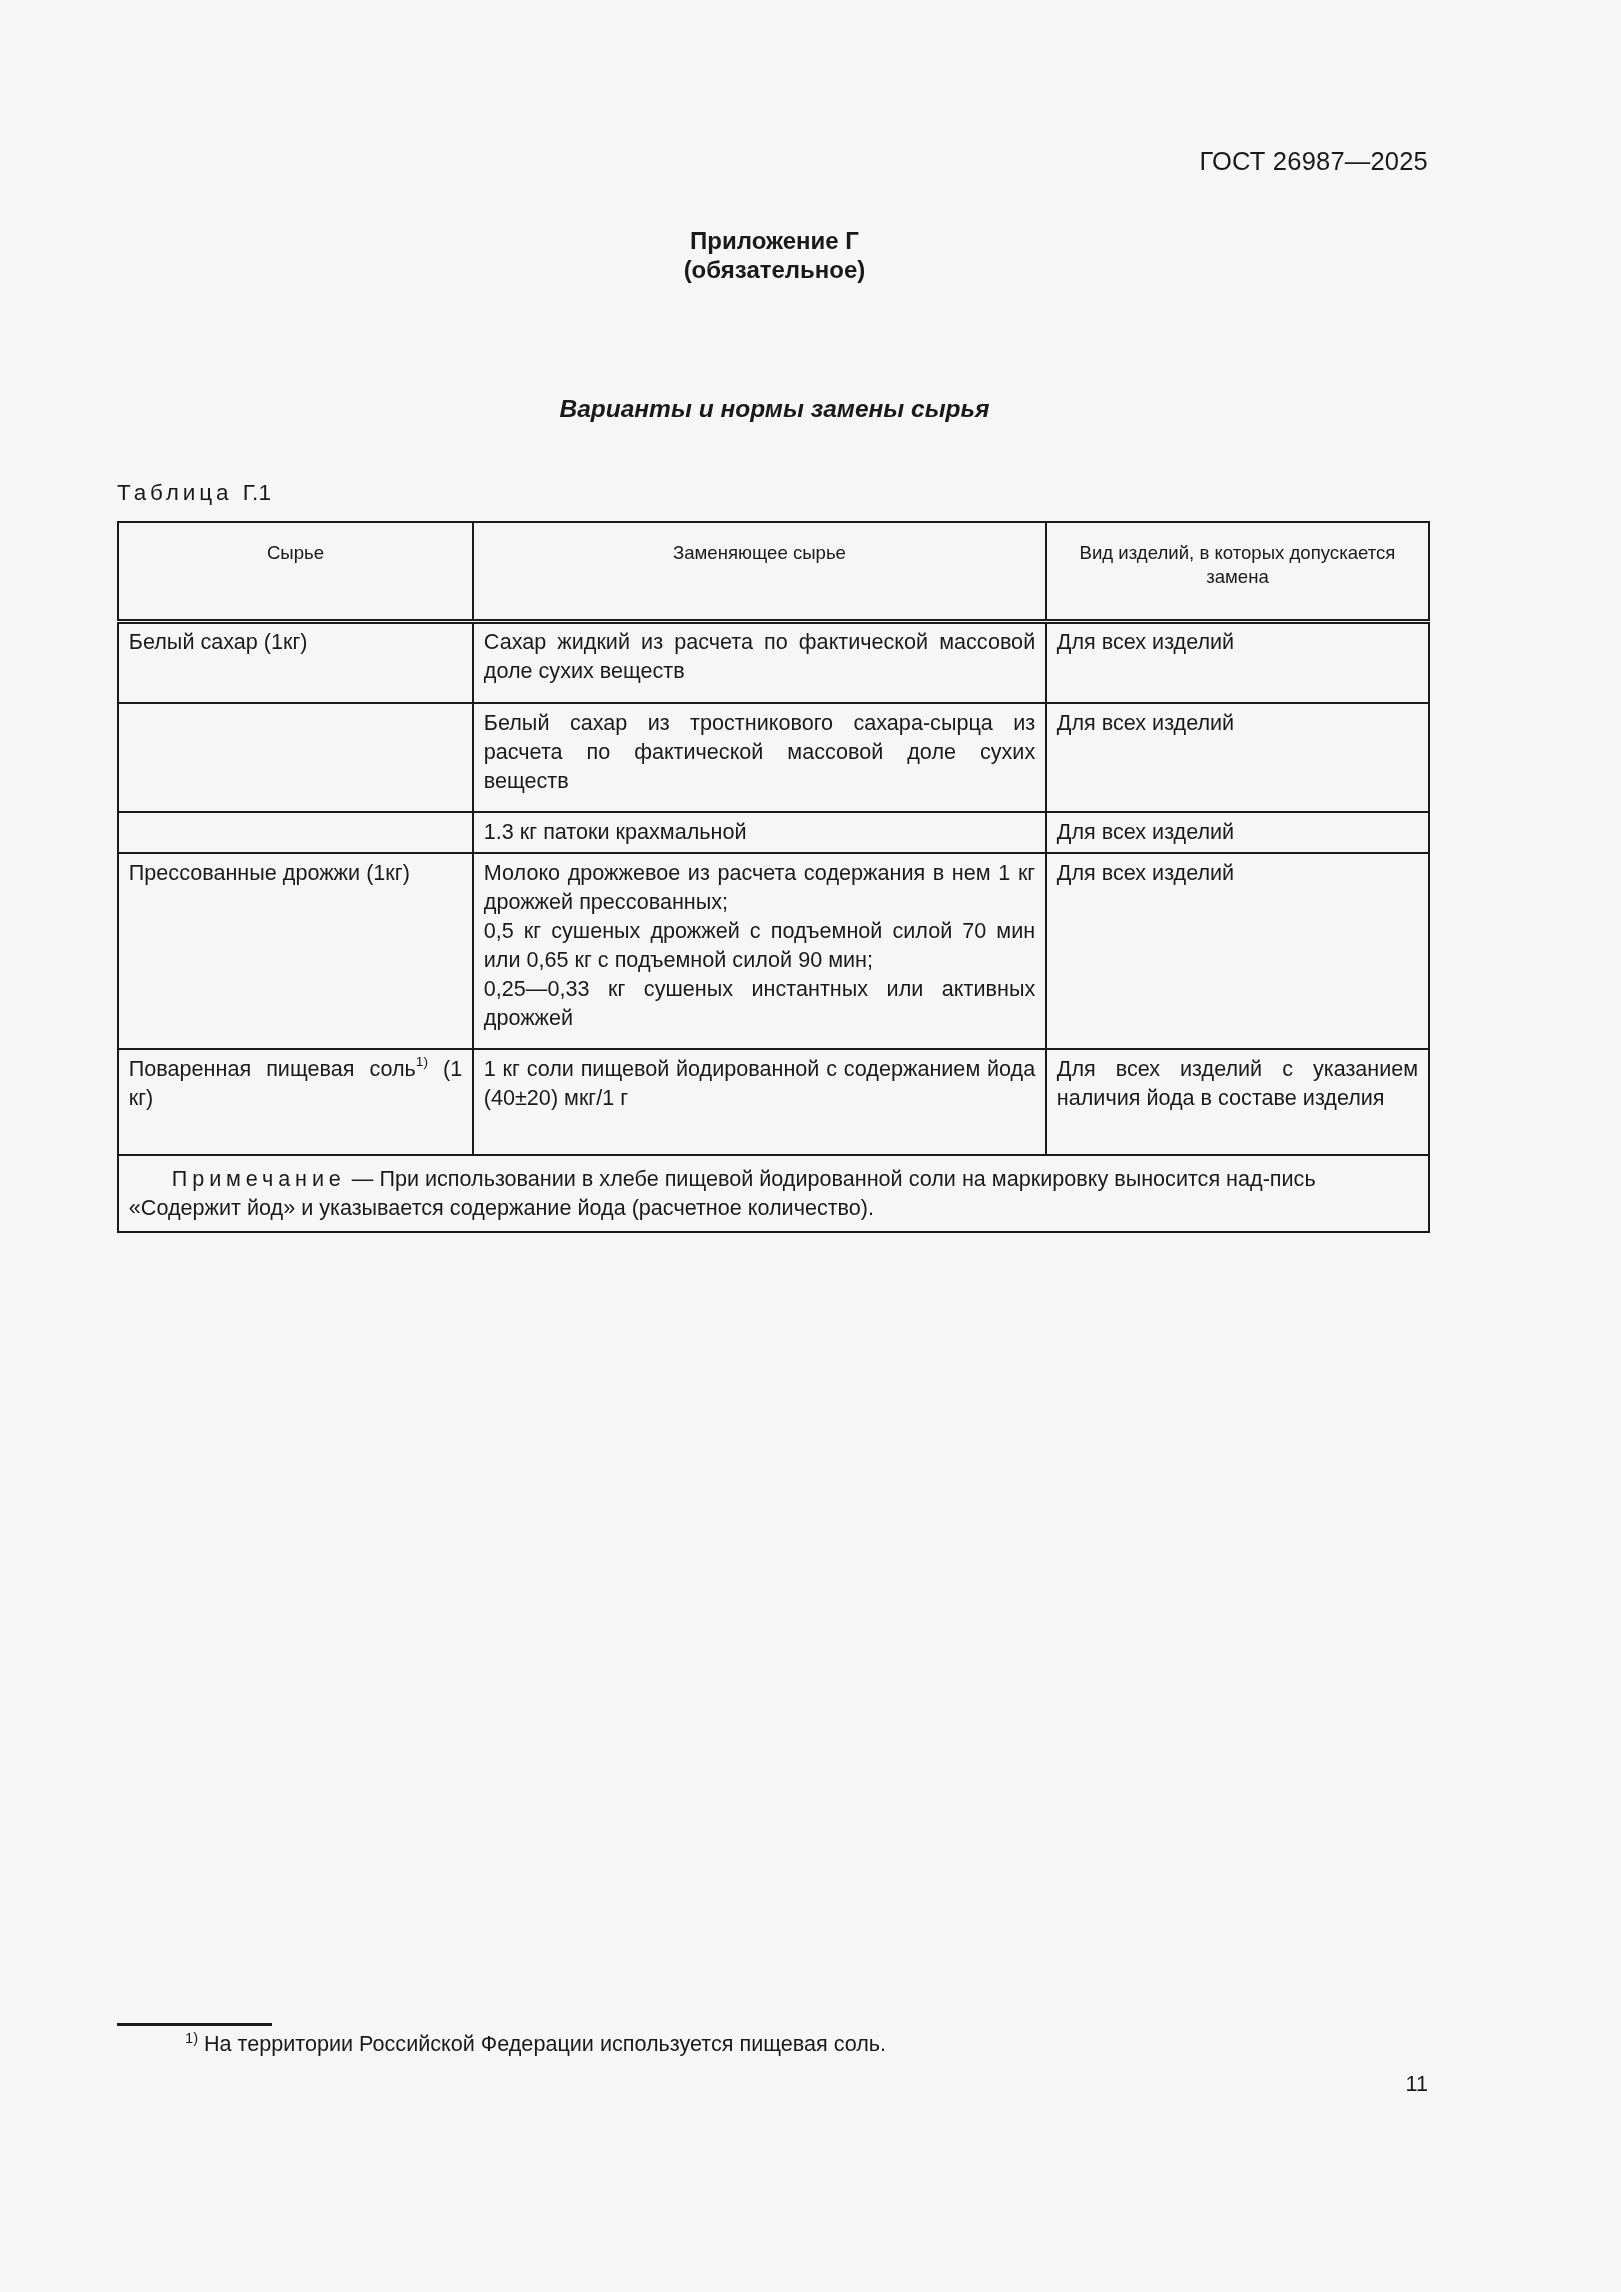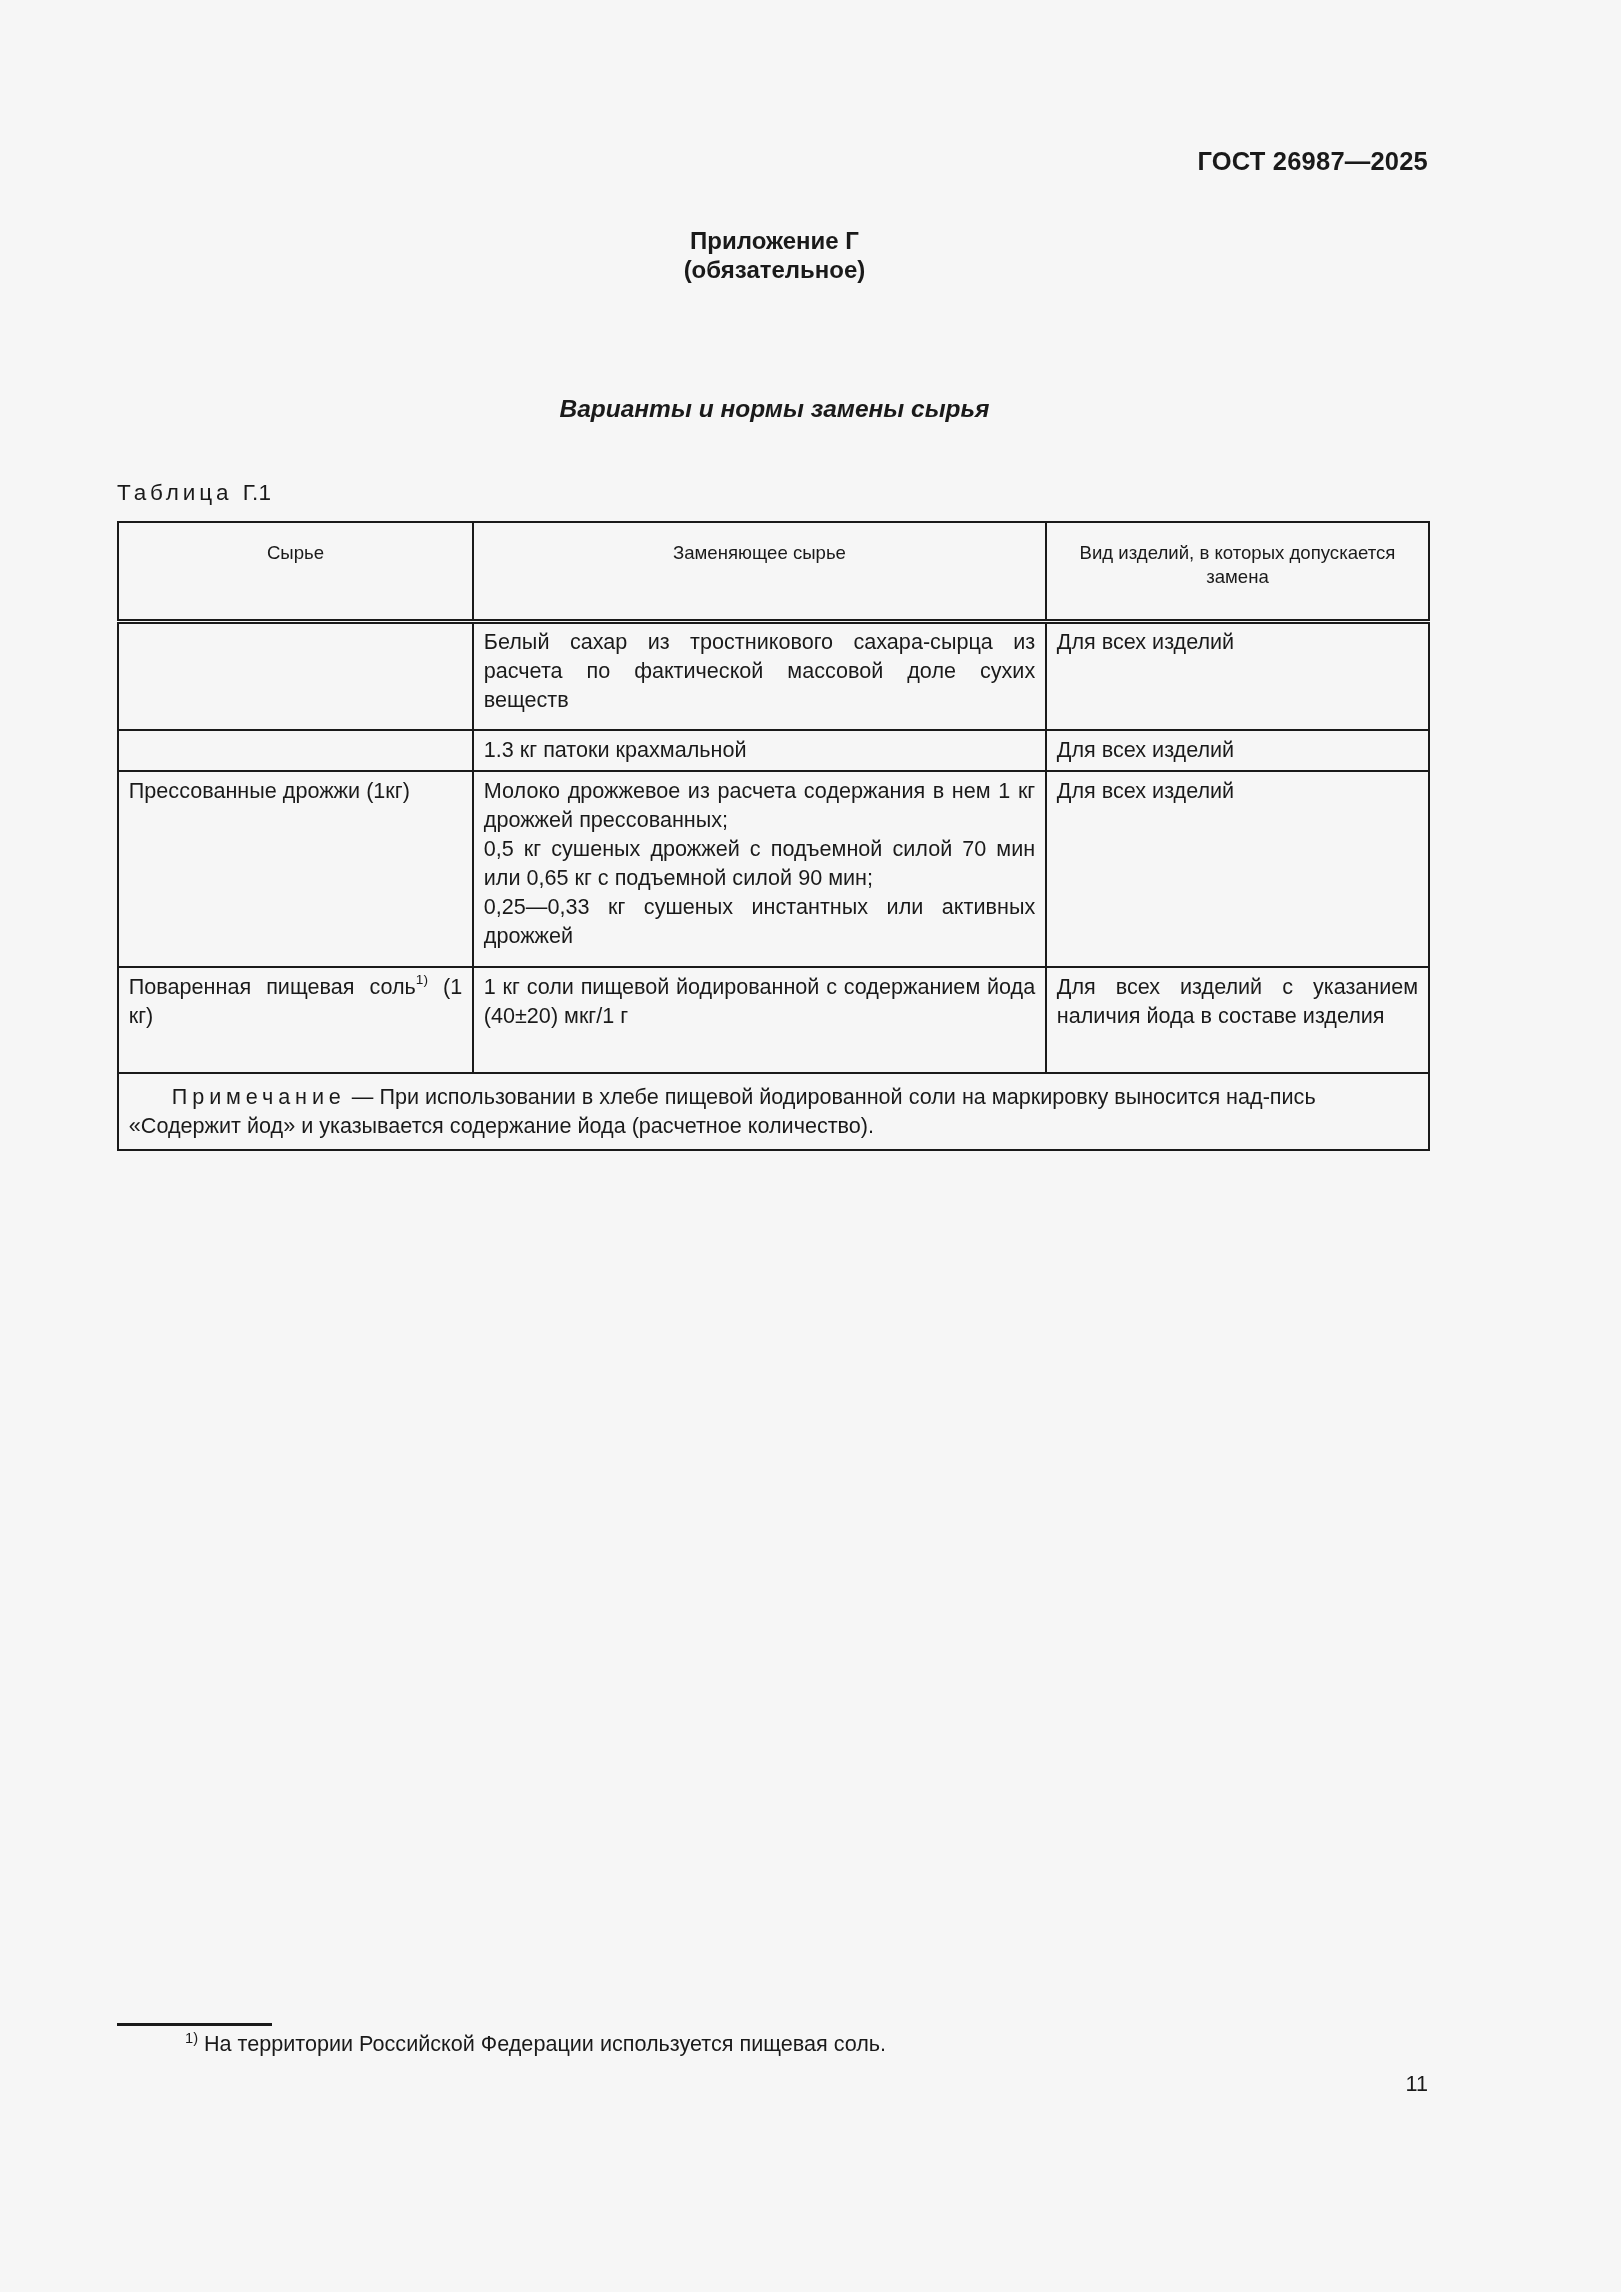--- a/index.html
+++ b/index.html
@@ -7,21 +7,21 @@
     width: 1621px; height: 2293px;
     background: #f6f6f6;
     position: relative;
     font-family: "Liberation Sans", sans-serif;
     color: #1a1a1a;
     overflow: hidden;
   }
   .abs { position: absolute; }
   #doc-code {
     right: 193px; top: 147px;
-    font-size: 25.5px; font-weight: bold; letter-spacing: 0.2px;
+    font-size: 25.5px; font-weight: normal; letter-spacing: 0.2px;
   }
   #appendix-title {
     left: 0; width: 1549px; top: 226px; text-align: center;
     font-size: 24px; font-weight: bold; line-height: 29px;
   }
   #appendix-title div { display: block; }
   #section-title {
     left: 0; width: 1549px; top: 395px; text-align: center;
     font-size: 24.5px; font-weight: bold; font-style: italic;
   }
@@ -100,20 +100,25 @@
       <col class="c3">
     </colgroup>
   <thead>
     <tr>
       <th>Сырье</th>
       <th>Заменяющее сырье</th>
       <th>Вид изделий, в которых допускается замена</th>
     </tr>
   </thead>
   <tbody>
+    <tr style="height:82px">
+      <td class="left">Белый сахар (1кг)</td>
+      <td>Сахар жидкий из расчета по фактической массовой доле сухих веществ</td>
+      <td class="left">Для всех изделий</td>
+    </tr>
     <tr style="height:109px">
       <td class="left"></td>
       <td>Белый сахар из тростникового сахара-сырца из расчета по фактической массовой доле сухих веществ</td>
       <td class="left">Для всех изделий</td>
     </tr>
     <tr style="height:36px">
       <td class="left"></td>
       <td>1.3 кг патоки крахмальной</td>
       <td class="left">Для всех изделий</td>
     </tr>

